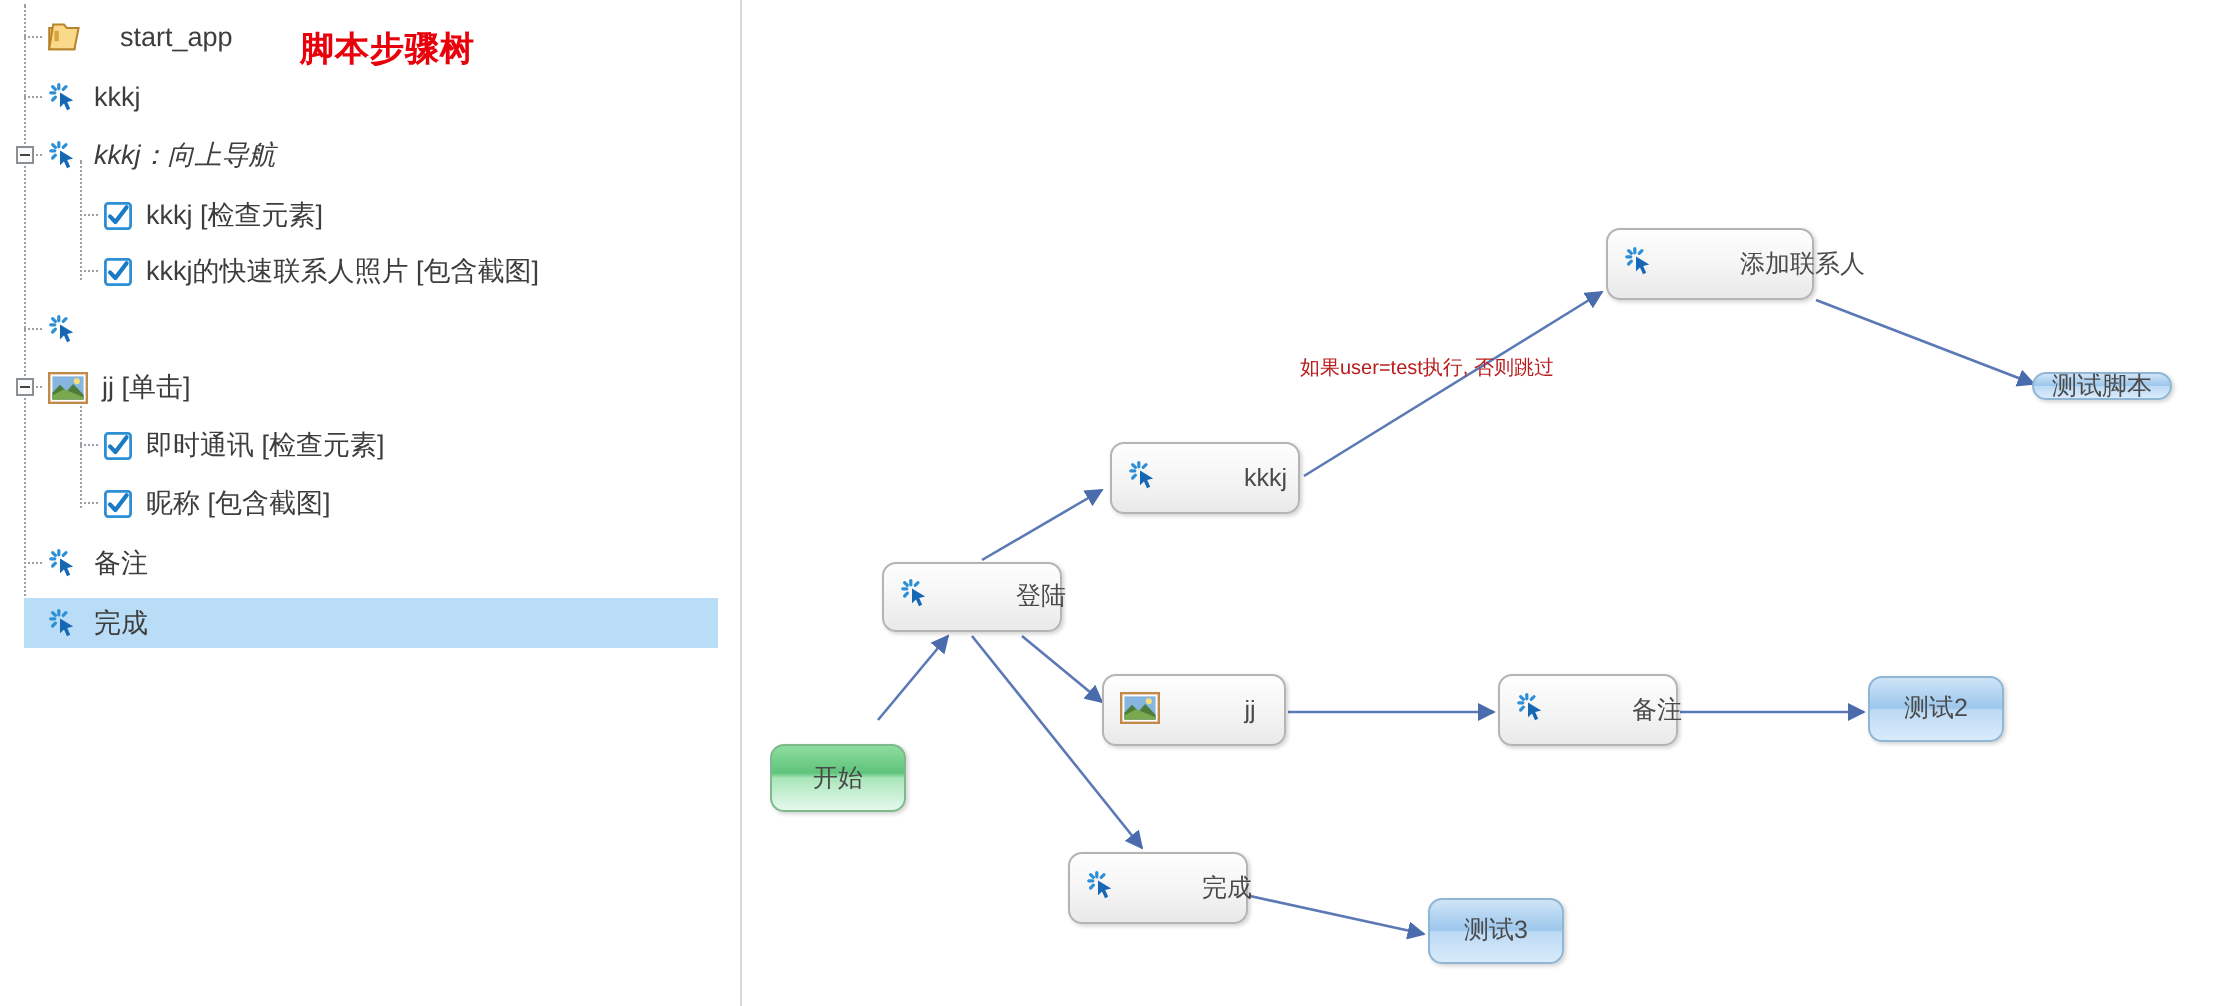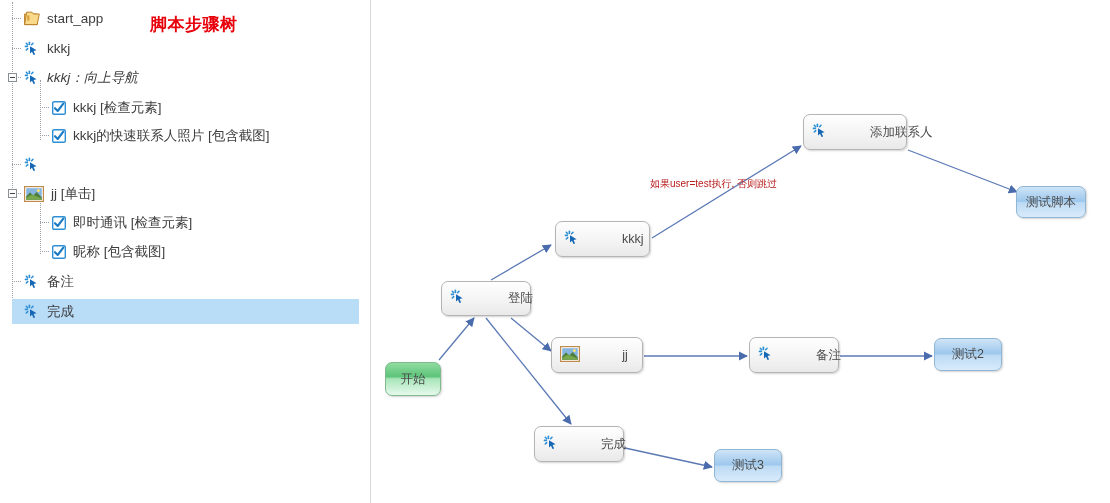--- a/index.html
+++ b/index.html
@@ -100,21 +100,21 @@
         <div class="vline" style="left:12px;top:2px;height:312px;"></div>
         <div class="vline" style="left:40px;top:80px;height:60px;"></div>
         <div class="vline" style="left:40px;top:196px;height:58px;"></div>
         <div class="hline" style="left:12px;top:18px;"></div>
         <div class="tree-row" style="top:6px;padding-left:24px;">
           <span class="ico ico-folder"><svg width="16" height="15" viewBox="0 0 16 15">
               <path d="M0.6 3.0 L0.6 13.6 L13.2 13.6 L13.2 3.0 Z" fill="#f5bf5c" stroke="#b9832c" stroke-width="1"></path>
               <path d="M2.6 1.2 L8.0 1.2 L9.4 3.0 L15.3 3.0 L13.2 13.6 L0.6 13.6 Z" fill="#fbd98a" stroke="#b9832c" stroke-width="1"></path>
               <rect x="3.2" y="4.4" width="2.2" height="5.2" fill="#d8a23d"></rect>
             </svg></span>
-          <span class="tree-label" style="margin-left:7px;">start_app</span>
+          <span class="tree-label" style="margin-left:20px;">start_app</span>
         </div>
         <div class="hline" style="left:12px;top:48px;"></div>
         <div class="tree-row" style="top:36px;padding-left:24px;">
           <span class="ico ico-click"><svg width="16" height="16" viewBox="0 0 16 16">
               <g stroke="#2d8fd5" stroke-width="1.6" stroke-linecap="round">
                 <line x1="5.4" y1="1.3" x2="5.4" y2="3.4"></line>
                 <line x1="1.4" y1="5.4" x2="3.4" y2="5.4"></line>
                 <line x1="2.3" y1="2.3" x2="3.7" y2="3.7"></line>
                 <line x1="9.0" y1="2.3" x2="7.6" y2="3.7"></line>
                 <line x1="2.3" y1="9.0" x2="3.7" y2="7.6"></line>
@@ -242,21 +242,21 @@
           <path d="M 537 150 L 646 192" fill="none" stroke="#5b79b5" stroke-width="1.3" marker-end="url(#arw)"></path>
           <path d="M 140 318 L 180 351" fill="none" stroke="#5b79b5" stroke-width="1.3" marker-end="url(#arw)"></path>
           <path d="M 115 318 L 200 424" fill="none" stroke="#5b79b5" stroke-width="1.3" marker-end="url(#arw)"></path>
           <path d="M 273 356 L 376 356" fill="none" stroke="#5b79b5" stroke-width="1.3" marker-end="url(#arw)"></path>
           <path d="M 469 356 L 561 356" fill="none" stroke="#5b79b5" stroke-width="1.3" marker-end="url(#arw)"></path>
           <path d="M 254 448 L 341 467" fill="none" stroke="#5b79b5" stroke-width="1.3" marker-end="url(#arw)"></path>
         </g>
     </svg>
     <div class="edge-label" id="edge-label" style="left: 279px; top: 177px;">如果user=test执行, 否则跳过</div>
     <div id="node-layer">
-        <div class="node node-green" style="left:14px;top:362px;width:56px;height:34px;justify-content:center;">
+        <div class="node node-green" style="left:14px;top:372px;width:68px;height:34px;justify-content:center;">
           <span class="node-text">开始</span>
         </div>
         <div class="node node-step" style="left:70px;top:281px;width:90px;height:35px;">
           <span class="node-ico"><span class="ico ico-click"><svg width="16" height="16" viewBox="0 0 16 16">
                 <g stroke="#2d8fd5" stroke-width="1.6" stroke-linecap="round">
                   <line x1="5.4" y1="1.3" x2="5.4" y2="3.4"></line>
                   <line x1="1.4" y1="5.4" x2="3.4" y2="5.4"></line>
                   <line x1="2.3" y1="2.3" x2="3.7" y2="3.7"></line>
                   <line x1="9.0" y1="2.3" x2="7.6" y2="3.7"></line>
                   <line x1="2.3" y1="9.0" x2="3.7" y2="7.6"></line>
@@ -284,21 +284,21 @@
                   <line x1="5.4" y1="1.3" x2="5.4" y2="3.4"></line>
                   <line x1="1.4" y1="5.4" x2="3.4" y2="5.4"></line>
                   <line x1="2.3" y1="2.3" x2="3.7" y2="3.7"></line>
                   <line x1="9.0" y1="2.3" x2="7.6" y2="3.7"></line>
                   <line x1="2.3" y1="9.0" x2="3.7" y2="7.6"></line>
                 </g>
                 <path d="M6.0 5.2 L12.6 9.2 L9.6 10.0 L11.1 13.4 L9.5 14.1 L8.0 10.7 L6.0 12.6 Z" fill="#1668b5"></path>
               </svg></span></span>
           <span class="node-text">添加联系人</span>
         </div>
-        <div class="node node-blue" style="left:645px;top:186px;width:70px;height:32px;">
+        <div class="node node-blue" style="left:645px;top:186px;width:70px;height:14px;">
           <span class="node-text">测试脚本</span>
         </div>
         <div class="node node-step" style="left:180px;top:337px;width:92px;height:36px;">
           <span class="node-ico"><span class="ico ico-photo"><svg width="20" height="16" viewBox="0 0 20 16">
                 <rect x="0.6" y="0.6" width="18.8" height="14.8" fill="#ffffff" stroke="#c08a4a" stroke-width="1.2"></rect>
                 <rect x="2.2" y="2.2" width="15.6" height="11.6" fill="#86b6e0"></rect>
                 <path d="M2.2 10.4 L6.0 6.4 L9.4 9.6 L12.6 6.0 L17.8 11.4 L17.8 13.8 L2.2 13.8 Z" fill="#4e7d3a"></path>
                 <path d="M2.2 11.8 L8.0 8.6 L17.8 12.6 L17.8 13.8 L2.2 13.8 Z" fill="#7aa84f"></path>
                 <circle cx="14.4" cy="4.6" r="1.5" fill="#f7e07a"></circle>
               </svg></span></span>

